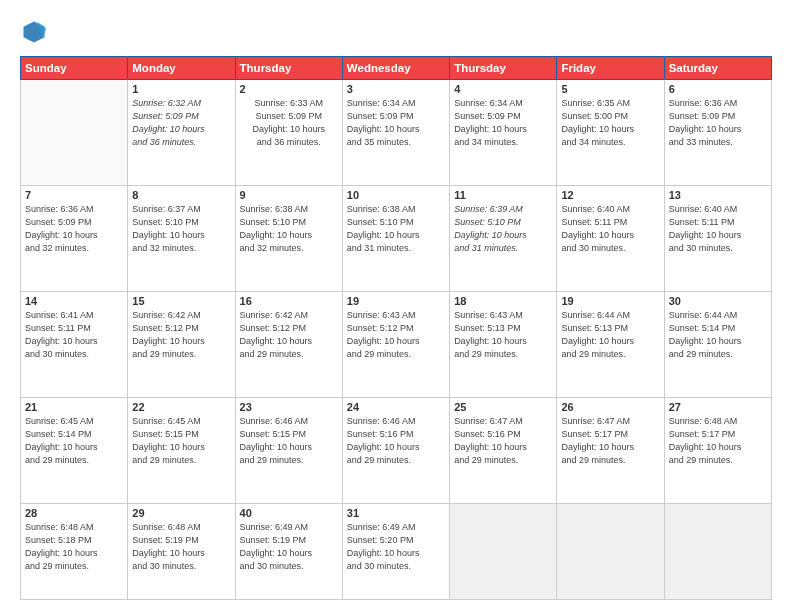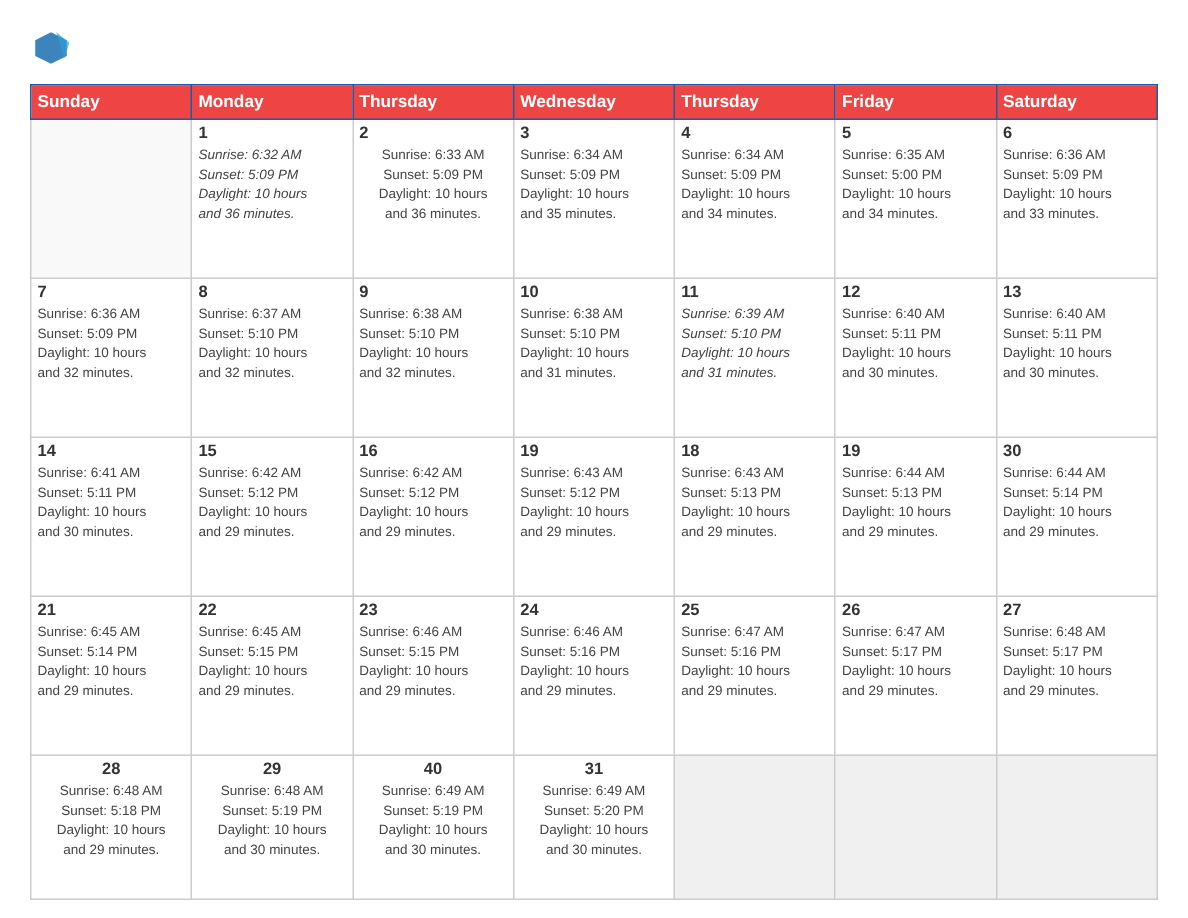--- a/index.html
+++ b/index.html
@@ -90,21 +90,20 @@
       display: block;
       margin-bottom: 2px;
     }
     .day-info {
       font-size: 9px;
       color: #444;
       line-height: 1.45;
     }
     .last-row td {
       height: 80px;
-      text-align: center;
     }
   </style>
 </head>
 <body>
 
 <div class="page">
   <div class="header">
     <div class="logo">
       <svg class="logo-icon" viewBox="0 0 32 32" width="32" height="32">
         <polygon points="16,4 28,10 28,22 16,28 4,22 4,10" fill="#1a6faf" opacity="0.85"></polygon>

